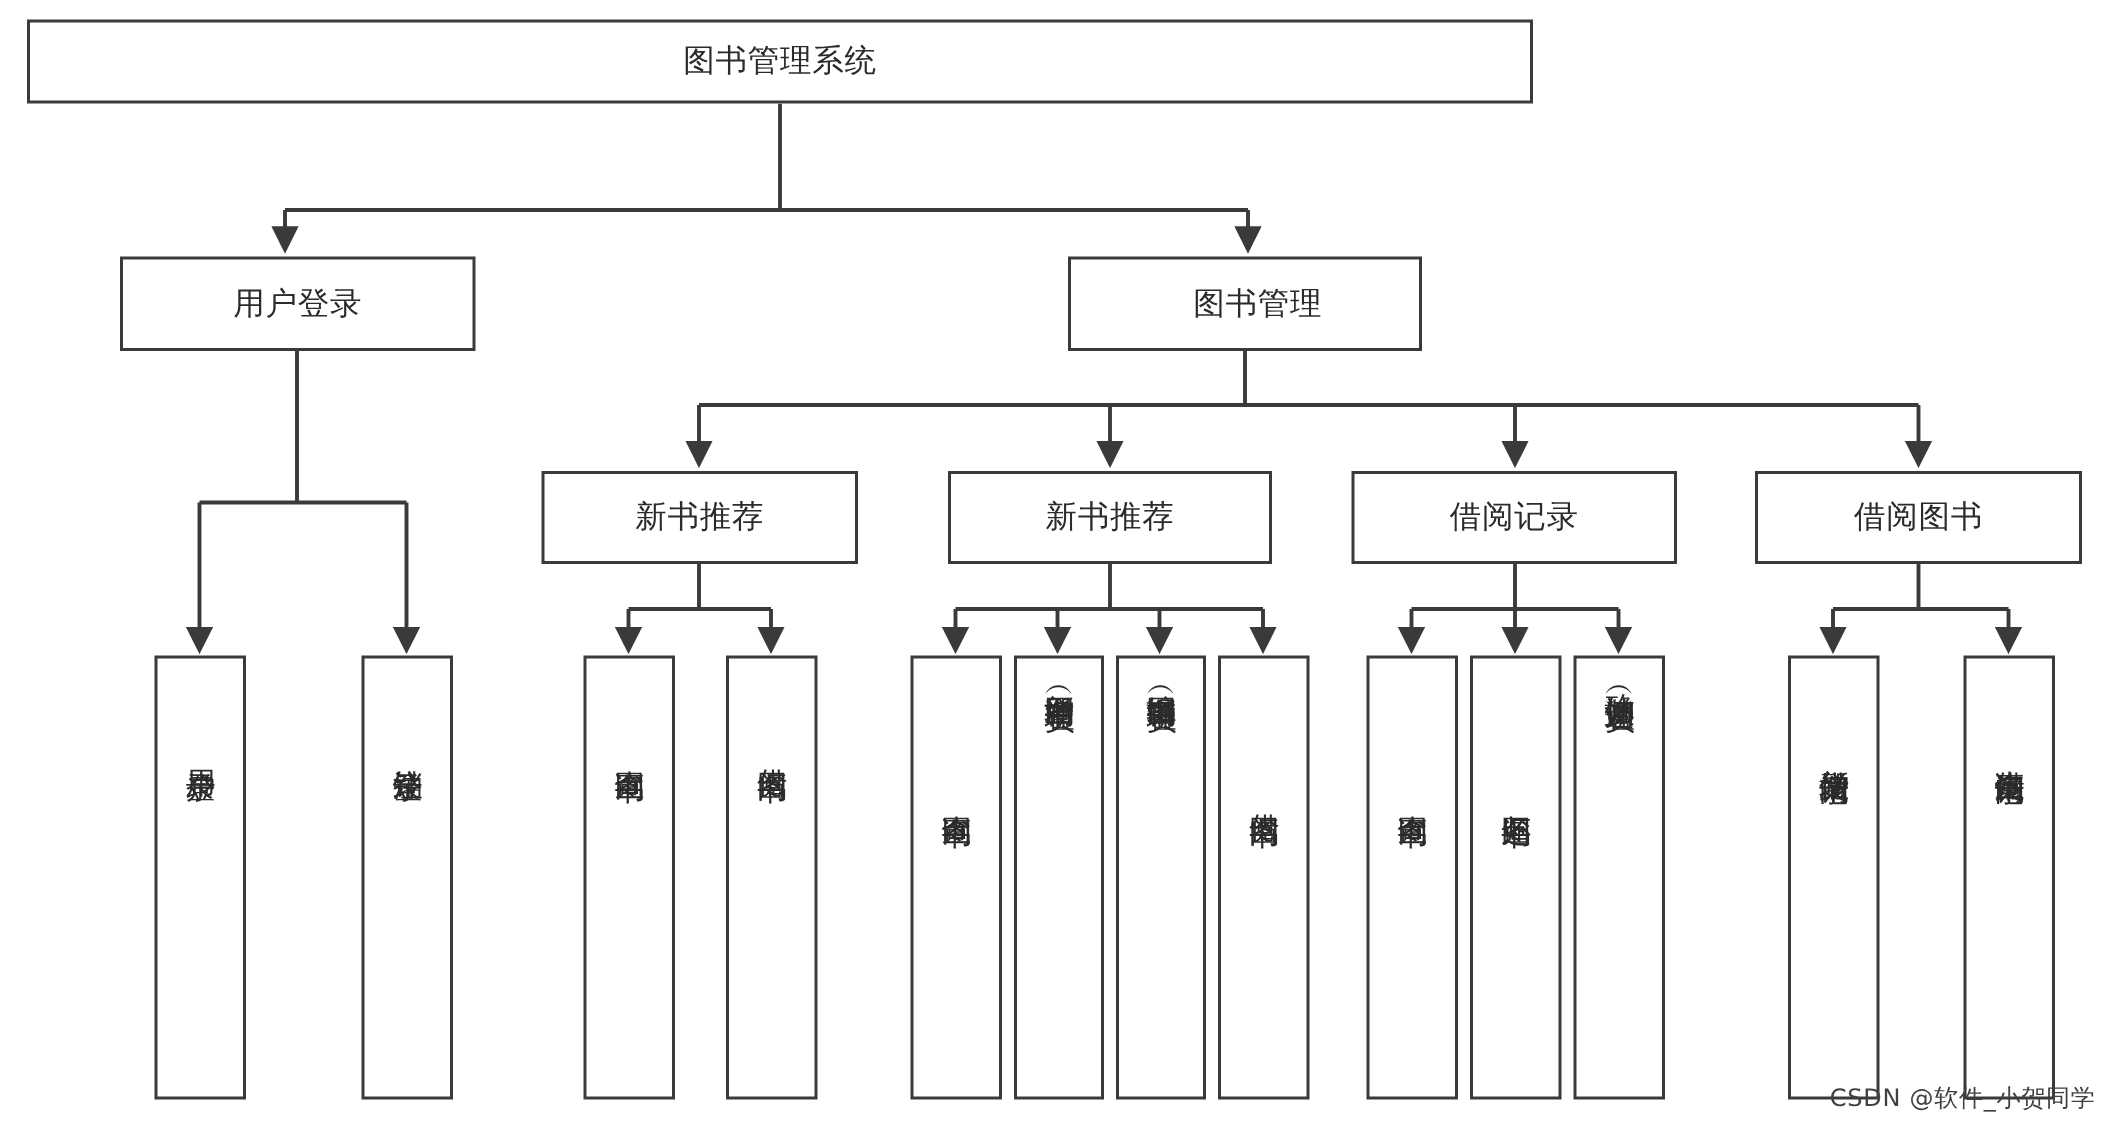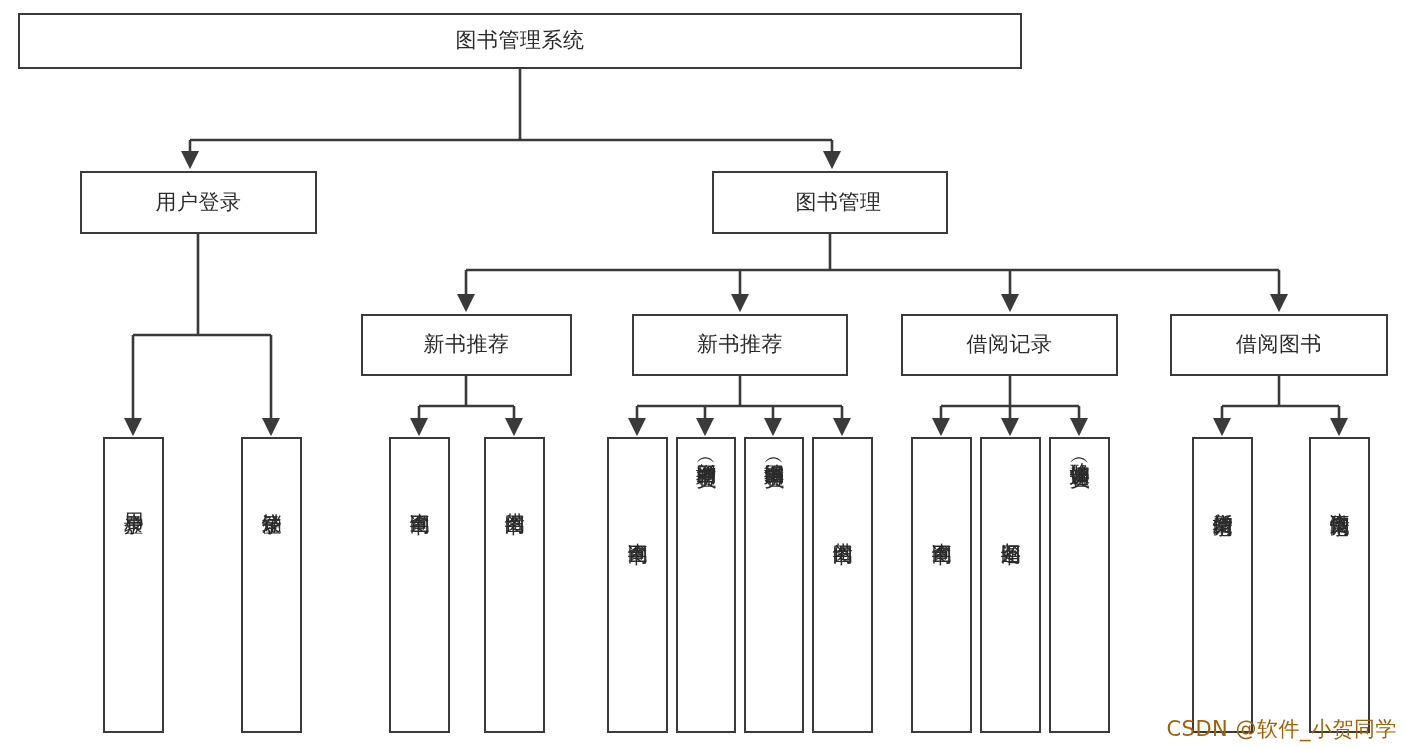--- a/index.html
+++ b/index.html
@@ -66,22 +66,22 @@
   .node.vert.pad-top2 {
     padding-top: 88px;
   }
   .node.vert.pad-top3 {
     padding-top: 8px;
   }
   #watermark {
     position: absolute;
     right: 8px;
     bottom: 4px;
-    font-size: 21px;
-    color: #a16207;
+    font-size: 16px;
+    color: #404040;
     letter-spacing: 0.5px;
     user-select: none;
   }
 </style>
 </head>
 <body>
 
 <div id="canvas">
 
   <svg id="wires" viewBox="0 0 1405 747" xmlns="http://www.w3.org/2000/svg">

